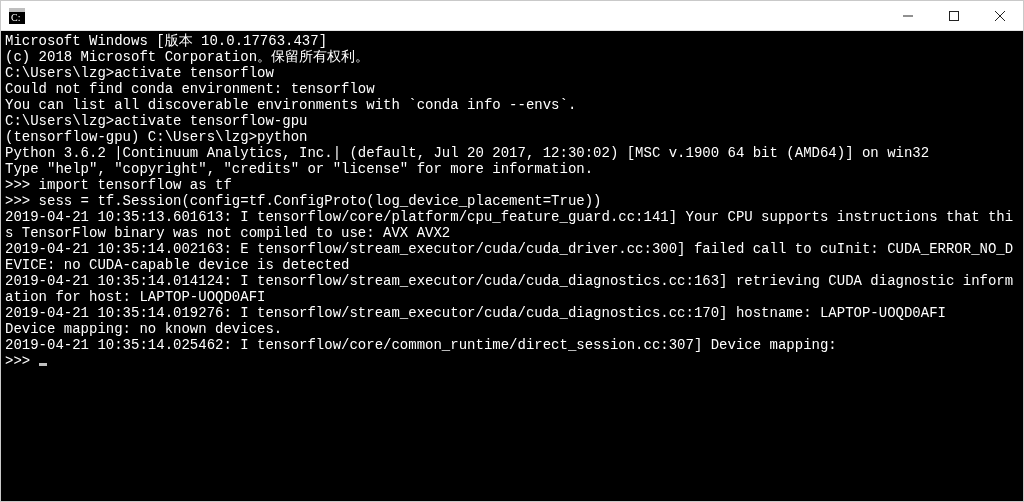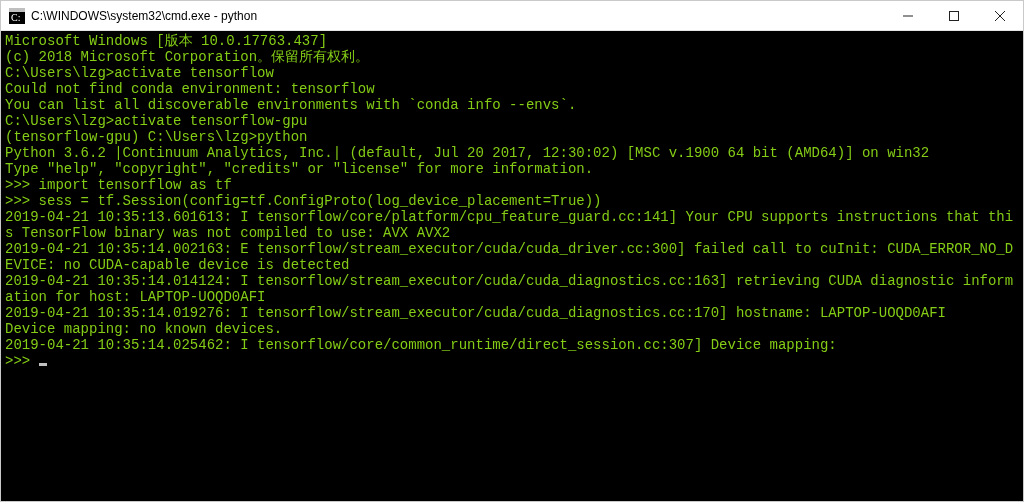--- a/index.html
+++ b/index.html
@@ -40,21 +40,21 @@
   .win-btn {
     width: 46px; height: 100%;
     display: flex; align-items: center; justify-content: center;
     color: #222;
   }
   .win-btn svg { width: 10px; height: 10px; }
 
   .terminal {
     flex: 1 1 auto;
     background: #000;
-    color: #84cc16;
+    color: #ffffff;
     font-family: "NSimSun", "SimSun", "Consolas", "Courier New", monospace;
     font-size: 14px;
     line-height: 16px;
     padding: 2px 4px;
     white-space: pre-wrap;
     word-break: break-all;
     overflow: hidden;
     position: relative;
   }
   .terminal .line { display: block; }
@@ -73,21 +73,20 @@
 
 <div class="window">
   <div class="titlebar">
     <span class="title-icon">
       <svg viewBox="0 0 16 16">
         <rect x="0" y="0" width="16" height="16" fill="#000"></rect>
         <rect x="0" y="0" width="16" height="4" fill="#bfbfbf"></rect>
         <text x="2" y="13" font-size="10" fill="#fff" font-family="Consolas">C:</text>
       </svg>
     </span>
-    <span class="title-text">C:\WINDOWS\system32\cmd.exe - python</span>
     <span class="title-spacer"></span>
     <div class="win-buttons">
       <div class="win-btn">
         <svg viewBox="0 0 10 10">
             <line x1="0" y1="5" x2="10" y2="5" stroke="currentColor" stroke-width="1"></line>
           </svg>
       </div>
       <div class="win-btn">
         <svg viewBox="0 0 10 10">
             <rect x="0.5" y="0.5" width="9" height="9" fill="none" stroke="currentColor" stroke-width="1"></rect>

